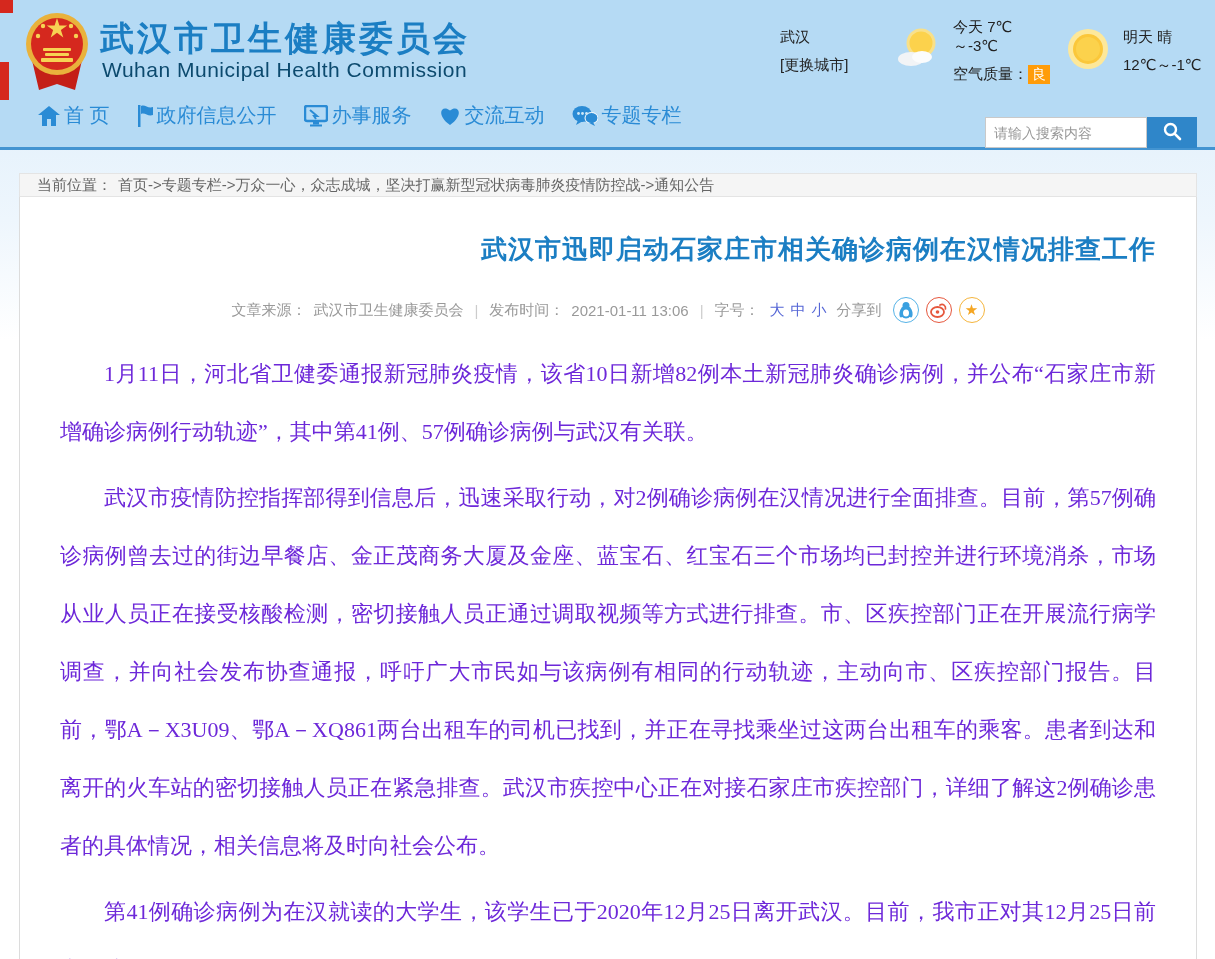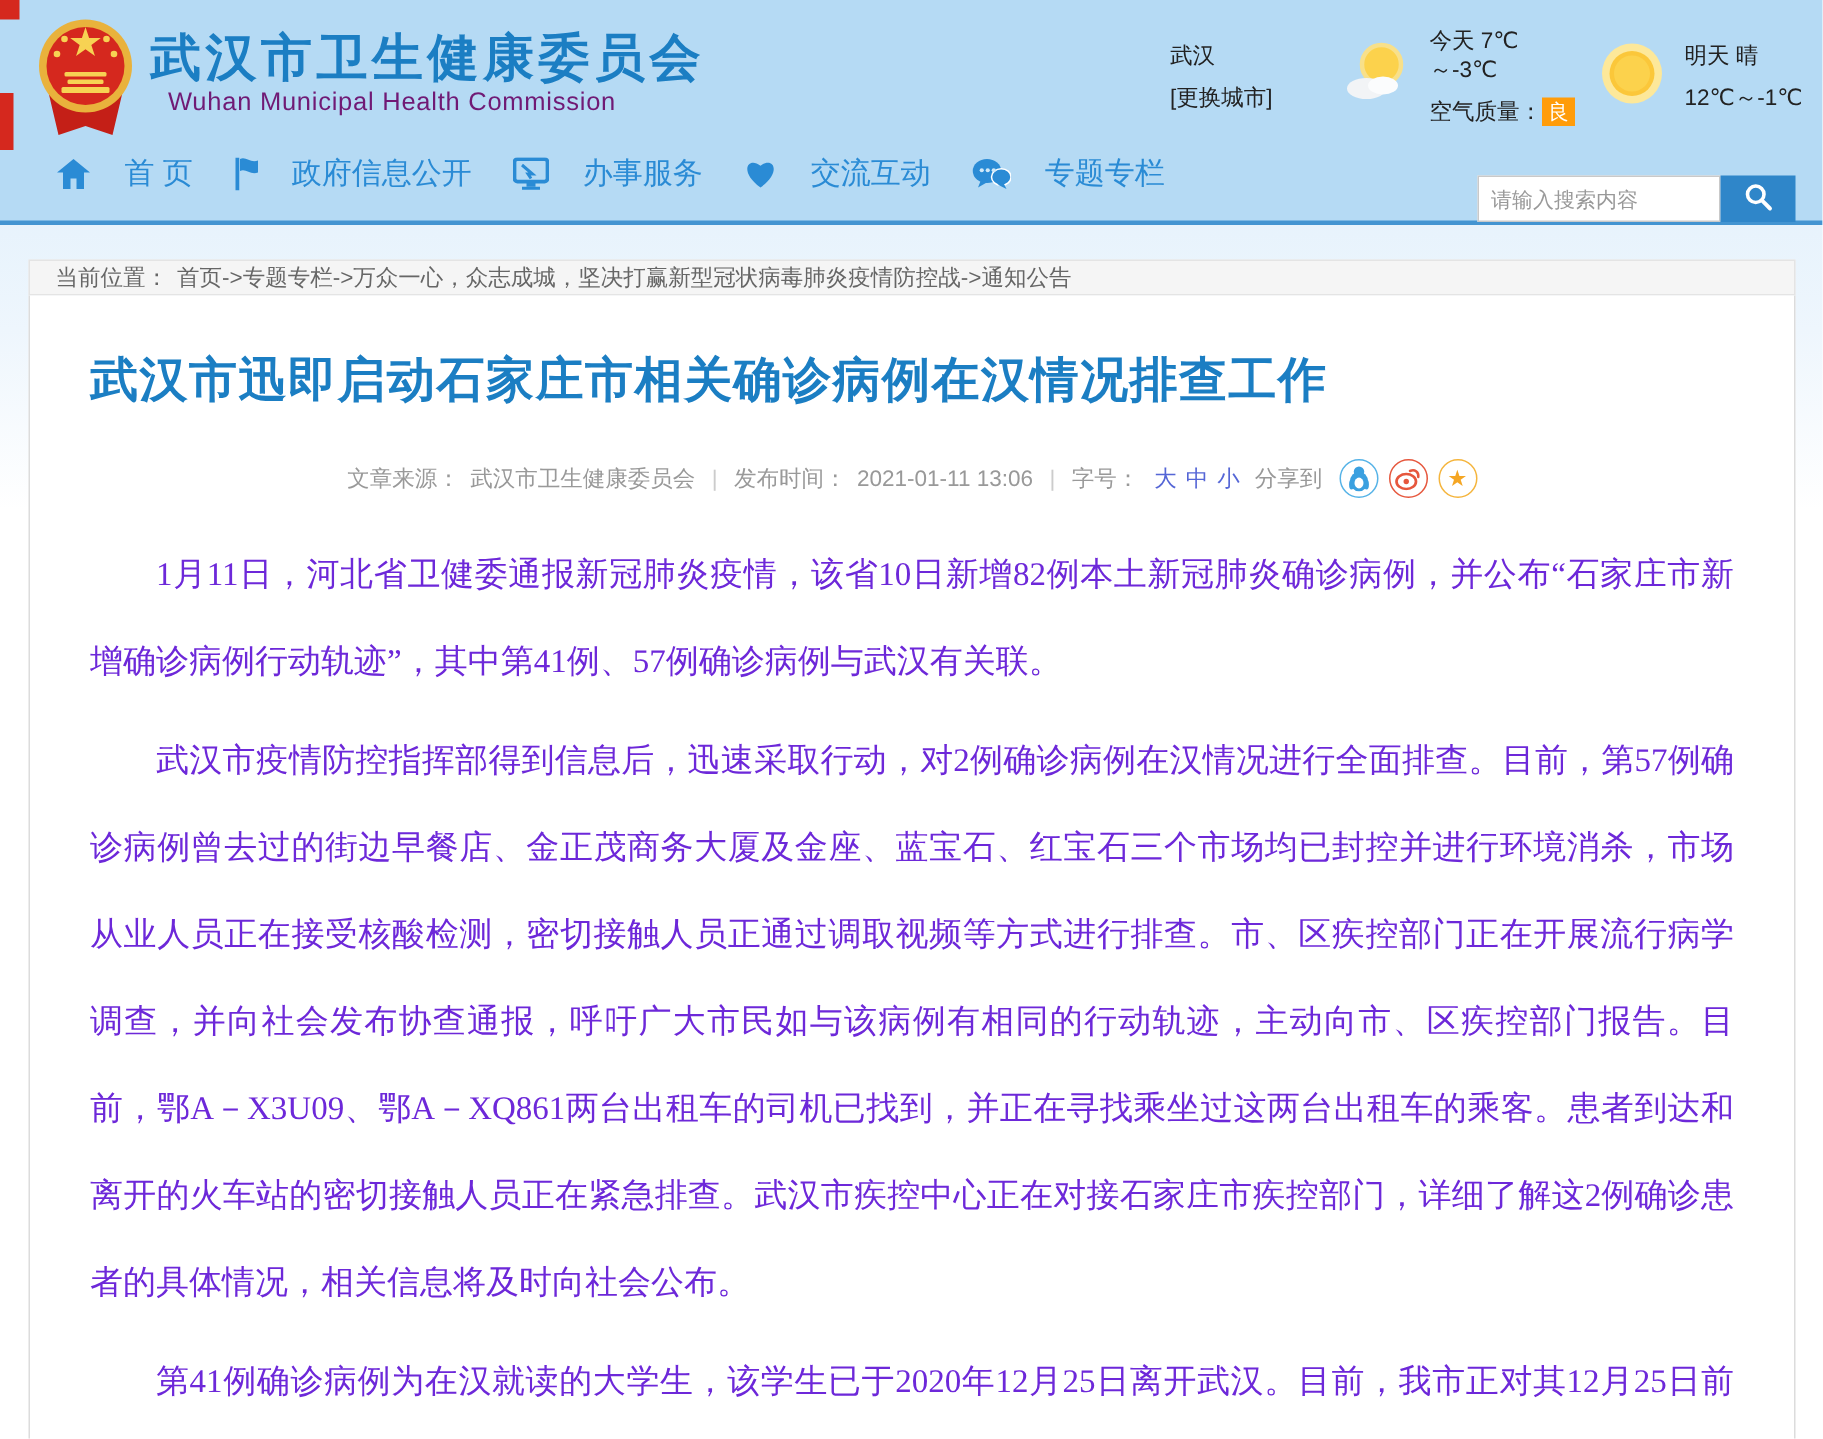--- a/index.html
+++ b/index.html
@@ -19,49 +19,49 @@
       radial-gradient(ellipse 220px 60px at 120px 150px, rgba(255,255,255,.55), rgba(255,255,255,0) 70%),
       radial-gradient(ellipse 250px 60px at 1215px 120px, rgba(255,255,255,.85), rgba(255,255,255,0) 70%),
       linear-gradient(180deg,#a6d1f0 0,#bede f5 40%,#c7e3f8 70%,#e2f1fb 100%);
     background-color:#b5daf4;
     border-bottom:3px solid #4394d1;
   }
   .decor-red-1{position:absolute;left:0;top:0;width:13px;height:13px;background:#d5281e;}
   .decor-red-2{position:absolute;left:0;top:62px;width:9px;height:38px;background:#d5281e;}
   .emblem{position:absolute;left:25px;top:6px;}
   .site-title{position:absolute;left:100px;top:16px;font-size:34px;font-weight:bold;color:#1b7ec3;letter-spacing:3px;}
-  .site-subtitle{position:absolute;left:112px;top:58px;font-size:17px;color:#701a75;letter-spacing:.5px;}
+  .site-subtitle{position:absolute;left:102px;top:58px;font-size:21px;color:#0c4a6e;letter-spacing:.5px;}
   
   .weather{position:absolute;left:780px;top:18px;display:flex;align-items:center;}
   .weather .col{display:flex;flex-direction:column;gap:9px;font-size:15px;color:#222;}
   .city-col{width:105px;}
   .w-icon{margin:0 10px;}
   .aq-badge{display:inline-block;background:#ff9c0a;color:#fff;padding:0 4px;font-size:14px;line-height:19px;}
   .temp{letter-spacing:0;}
   
   .main-nav{position:absolute;left:38px;top:102px;display:flex;align-items:center;gap:27px;}
-  .nav-item{display:flex;align-items:center;gap:23px;color:#2a8bd5;font-size:20px;cursor:pointer;white-space:nowrap;}
+  .nav-item{display:flex;align-items:center;gap:4px;color:#2a8bd5;font-size:20px;cursor:pointer;white-space:nowrap;}
   .nav-item svg{display:block;}
   .search-box{position:absolute;right:18px;top:117px;display:flex;}
   .search-input{width:162px;height:31px;border:1px solid #c9c9c9;background:#fff;padding:0 8px;font-size:14px;color:#333;outline:none;}
   .search-input::placeholder{color:#999;}
   .search-btn{width:50px;height:31px;background:#2f86c9;border:none;display:flex;align-items:center;justify-content:center;cursor:pointer;}
   
   .content-col{position:absolute;left:19px;top:173px;width:1178px;}
   .breadcrumb-bar{
     background:#f5f5f5;border:1px solid #e4e4e4;height:24px;
     display:flex;align-items:center;padding-left:17px;font-size:15px;color:#666;
   }
   .breadcrumb-bar .crumb-path{margin-left:6px;color:#666;}
   .article-box{
     background:#fff;border-left:1px solid #dcdcdc;border-right:1px solid #dcdcdc;
     min-height:746px;padding:0 40px;
   }
   .article-title{
-    text-align:left;color:#1b7ec3;font-weight:bold;font-size:32px;
+    text-align:right;color:#1b7ec3;font-weight:bold;font-size:26px;
     padding-top:35px;letter-spacing:1px;
   }
   .article-meta{
     margin-top:30px;text-align:center;font-size:15px;color:#999;
     display:flex;align-items:center;justify-content:center;gap:7px;
   }
   .meta-sep{color:#ccc;padding:0 4px;}
   .font-size-links span{cursor:pointer;color:#5566d6;margin:0 3px;}
   .share-icons{display:inline-flex;gap:7px;margin-left:4px;vertical-align:middle;}
   .share-circle{width:26px;height:26px;border-radius:50%;display:flex;align-items:center;justify-content:center;cursor:pointer;background:#fff;}

